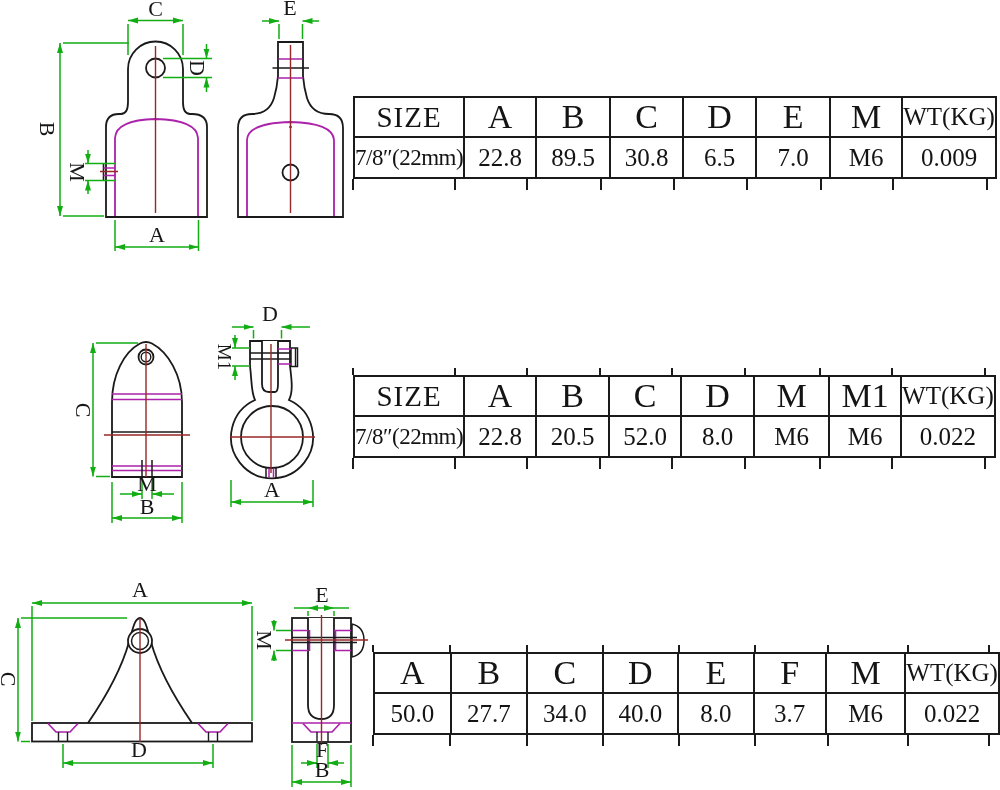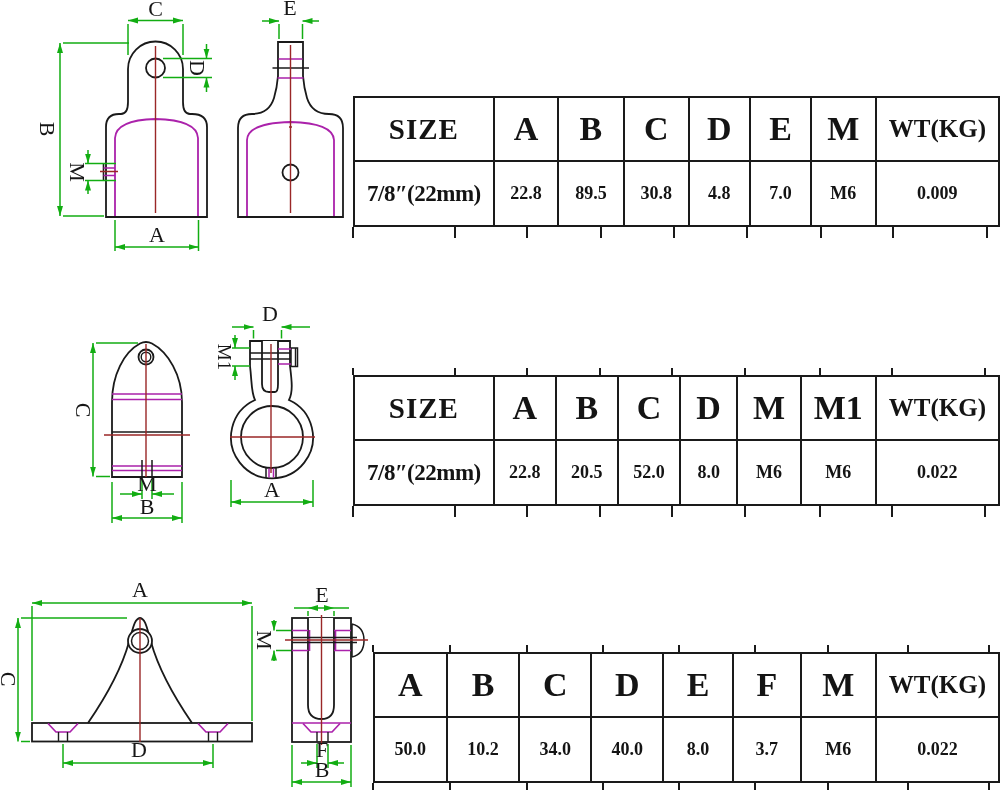--- a/index.html
+++ b/index.html
@@ -4,25 +4,25 @@
 <style>
   html,body{margin:0;padding:0}
   body{width:1000px;height:790px;position:relative;background:#ffffff;
        font-family:"Liberation Serif",serif;overflow:hidden}
   svg{position:absolute}
   svg text{font-family:"Liberation Serif",serif;font-size:22px;fill:#161616}
   svg text.m1{font-size:19px}
   .tbl-wrap{position:absolute}
   table{border-collapse:collapse;table-layout:fixed;background:#ffffff}
   th,td{border:2px solid #1a1a1a;text-align:center;vertical-align:middle;
-        padding:12px;color:#141414;font-weight:bold;overflow:hidden}
+        padding:0;color:#141414;font-weight:normal;overflow:hidden}
   th{height:38px;font-size:34px;line-height:38px}
   th.small{font-size:25px}
   th.sizeh{font-size:29px;letter-spacing:1px}
-  td{height:39px;font-size:18px}
+  td{height:39px;font-size:25px}
   td.size-cell{font-size:23px;white-space:nowrap;letter-spacing:-0.5px}
   .stub{position:absolute;width:2px;background:#1a1a1a}
   .stub.b{height:11px;bottom:-11px}
   .stub.t{height:7px;top:-7px}
 </style>
 </head>
 <body>
 
 <svg style="left:0;top:0" width="360" height="270" viewBox="0 0 360 270">
   <defs>
@@ -274,21 +274,21 @@
       <th>D</th>
       <th>E</th>
       <th>M</th>
       <th class="small">WT(KG)</th>
     </tr>
     <tr>
       <td class="size-cell">7/8″(22mm)</td>
       <td>22.8</td>
       <td>89.5</td>
       <td>30.8</td>
-      <td>4.8</td>
+      <td>6.5</td>
       <td>7.0</td>
       <td>M6</td>
       <td>0.009</td>
     </tr>
   </tbody>
     </table>
 <div class="stub b" style="left: -1px;"></div>
     <div class="stub b" style="left: 101px;"></div>
     <div class="stub b" style="left: 173px;"></div>
     <div class="stub b" style="left: 247px;"></div>
@@ -372,21 +372,21 @@
       <th>B</th>
       <th>C</th>
       <th>D</th>
       <th>E</th>
       <th>F</th>
       <th>M</th>
       <th class="small">WT(KG)</th>
     </tr>
     <tr>
       <td>50.0</td>
-      <td>10.2</td>
+      <td>27.7</td>
       <td>34.0</td>
       <td>40.0</td>
       <td>8.0</td>
       <td>3.7</td>
       <td>M6</td>
       <td>0.022</td>
     </tr>
   </tbody>
     </table>
 <div class="stub b" style="left: -1px;"></div>

